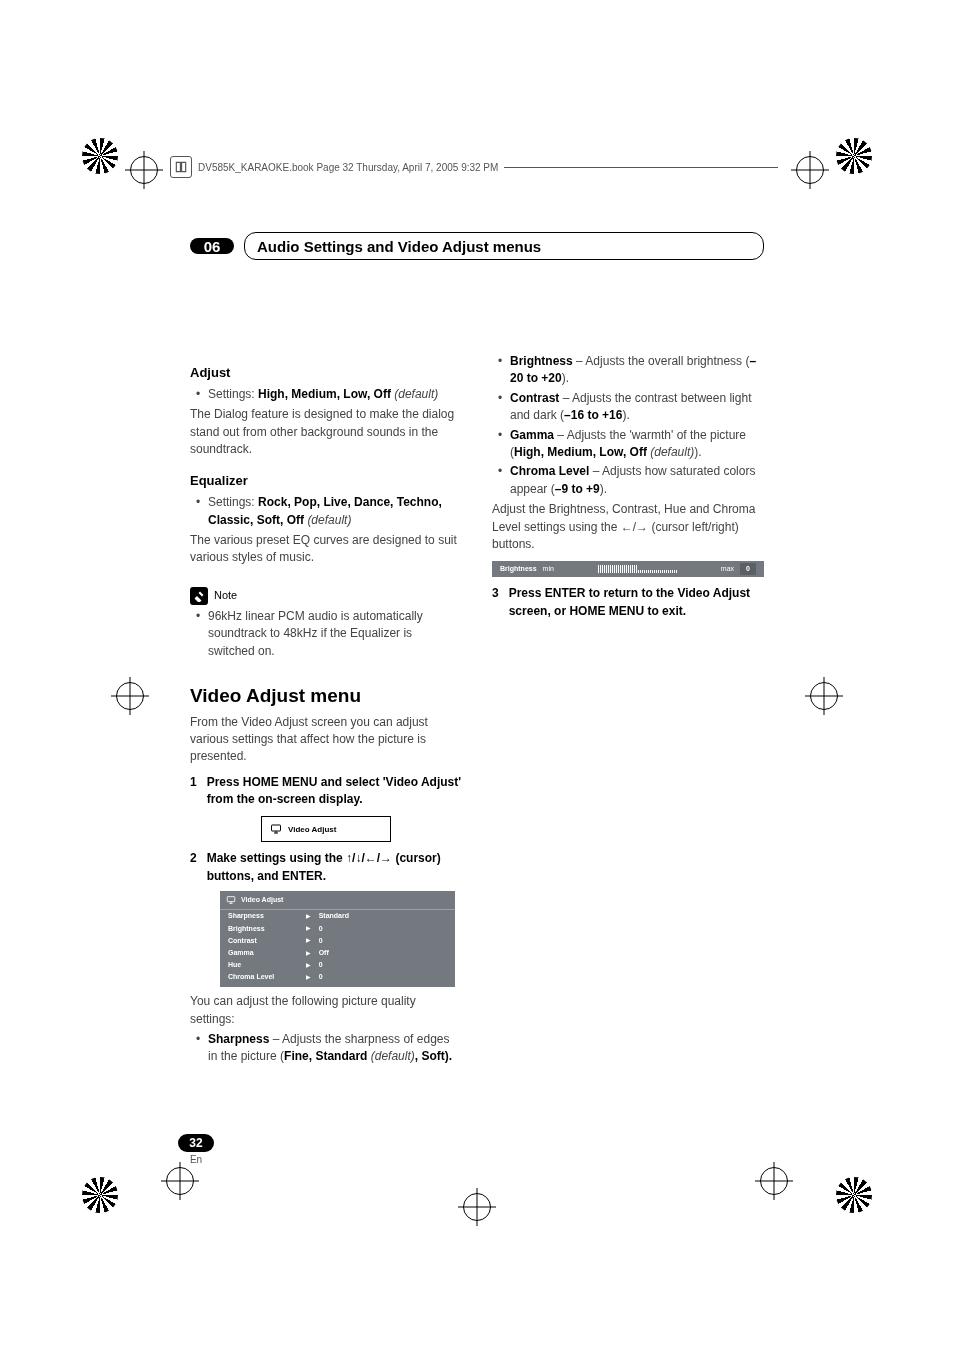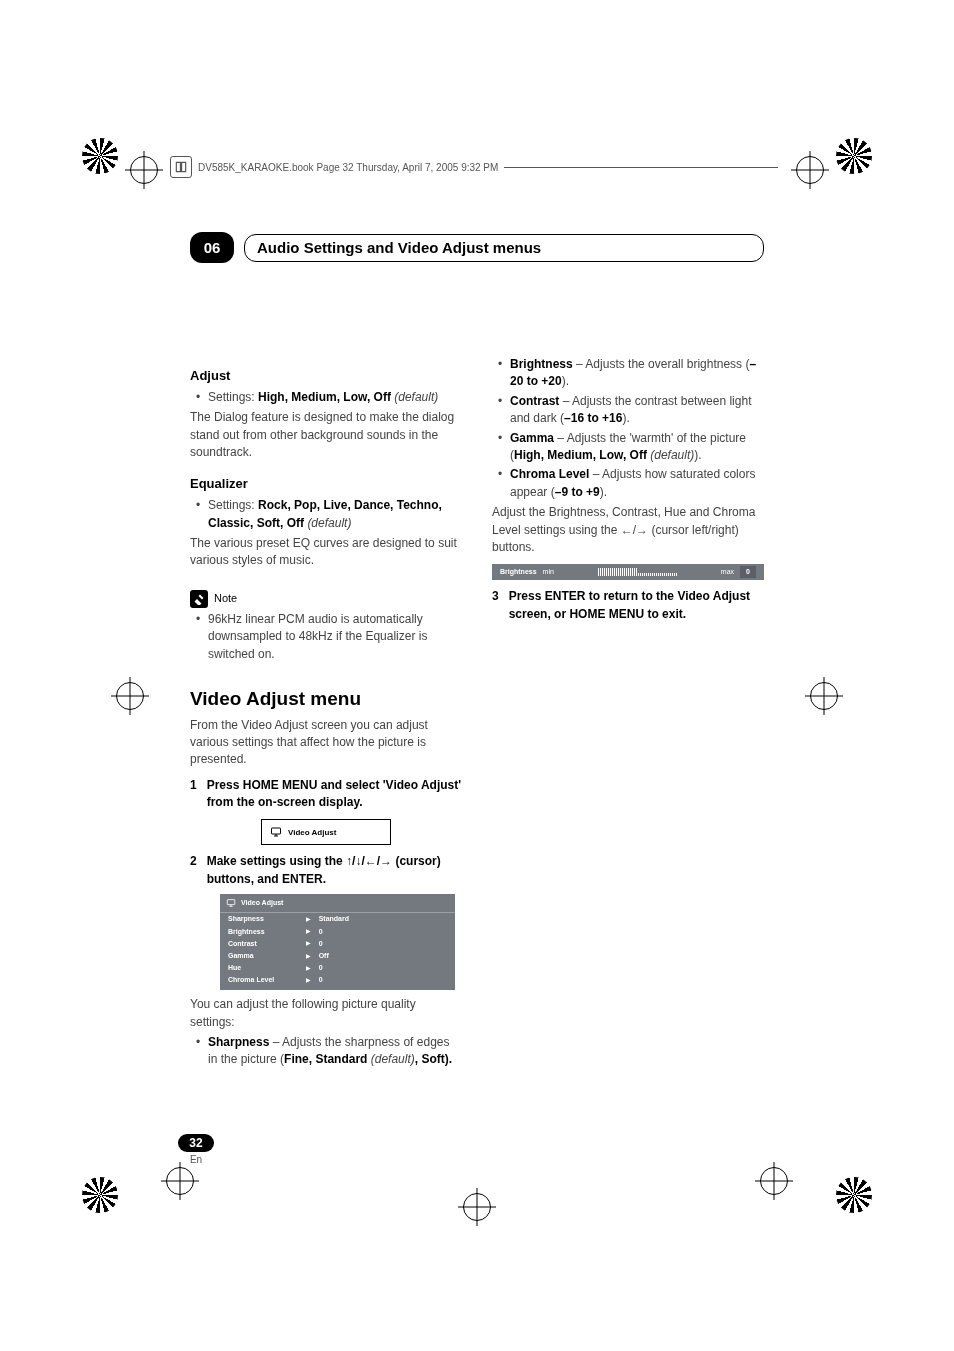--- a/index.html
+++ b/index.html
@@ -72,21 +72,21 @@
     display: flex;
     align-items: center;
     margin-bottom: 90px;
   }
   .chapter-num {
     background: #000;
     color: #fff;
     font-weight: bold;
     font-size: 15px;
     width: 44px;
-    height: 31px;
+    height: 16px;
     border-radius: 12px;
     display: flex;
     align-items: center;
     justify-content: center;
     margin-right: 10px;
   }
   .chapter-title-wrap {
     flex: 1;
     height: 28px;
     border: 1px solid #000;
@@ -247,21 +247,21 @@
 
       <div class="note-row">
         <span class="note-icon">
           <svg viewBox="0 0 24 24" fill="#fff">
               <path d="M3 17l5-5 9 9-5 5zM14 3l7 7-3 3-7-7z"></path>
             </svg>
         </span>
         <span class="note-label">Note</span>
       </div>
       <ul class="bul">
-          <li>96kHz linear PCM audio is automatically downsampled to 48kHz if the Equalizer is switched on.</li>
+          <li>96kHz linear PCM audio is automatically soundtrack to 48kHz if the Equalizer is switched on.</li>
         </ul>
 
       <h2 class="big">Video Adjust menu</h2>
       <p>From the Video Adjust screen you can adjust various settings that affect how the picture is presented.</p>
 
       <div class="step-row">
         <span class="step-num">1</span>
         <span class="step-txt">Press HOME MENU and select 'Video Adjust' from the on-screen display.</span>
       </div>
 

